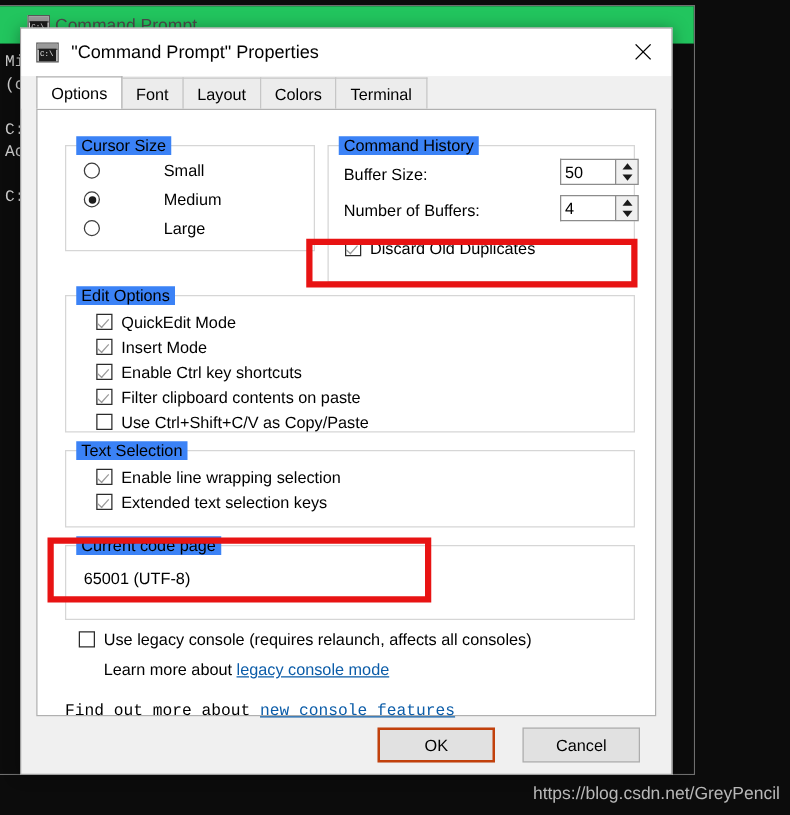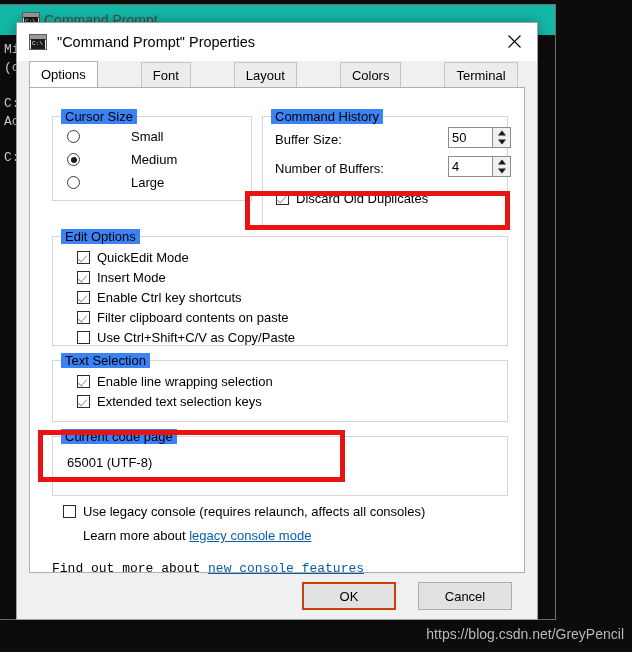--- a/index.html
+++ b/index.html
@@ -23,21 +23,21 @@
     width: 556px; height: 616px;
     background: #0c0c0c;
     border: 1px solid #6f6f6f;
     border-left: none;
     box-sizing: border-box;
   }
   #console-titlebar {
     position: absolute;
     left: 0; top: 0;
     width: 100%; height: 30px;
-    background: #14b8a6;
+    background: #22c55e;
     display: flex;
     align-items: center;
   }
   #console-title-text {
     font-size: 14px;
     color: #4a4a4a;
     margin-left: 44px;
     white-space: nowrap;
   }
   #console-body {
@@ -127,21 +127,20 @@
 
   
   #tabstrip {
     position: relative;
     height: 26px;
     padding-left: 12px;
     background: #f0f0f0;
     display: flex;
     align-items: flex-end;
     box-sizing: border-box;
-    gap: 44px;
   }
   .tab {
     height: 25px;
     padding: 0 11px;
     font-size: 13px;
     color: #000;
     line-height: 25px;
     background: #ececec;
     border: 1px solid #c6c6c6;
     border-bottom: none;

